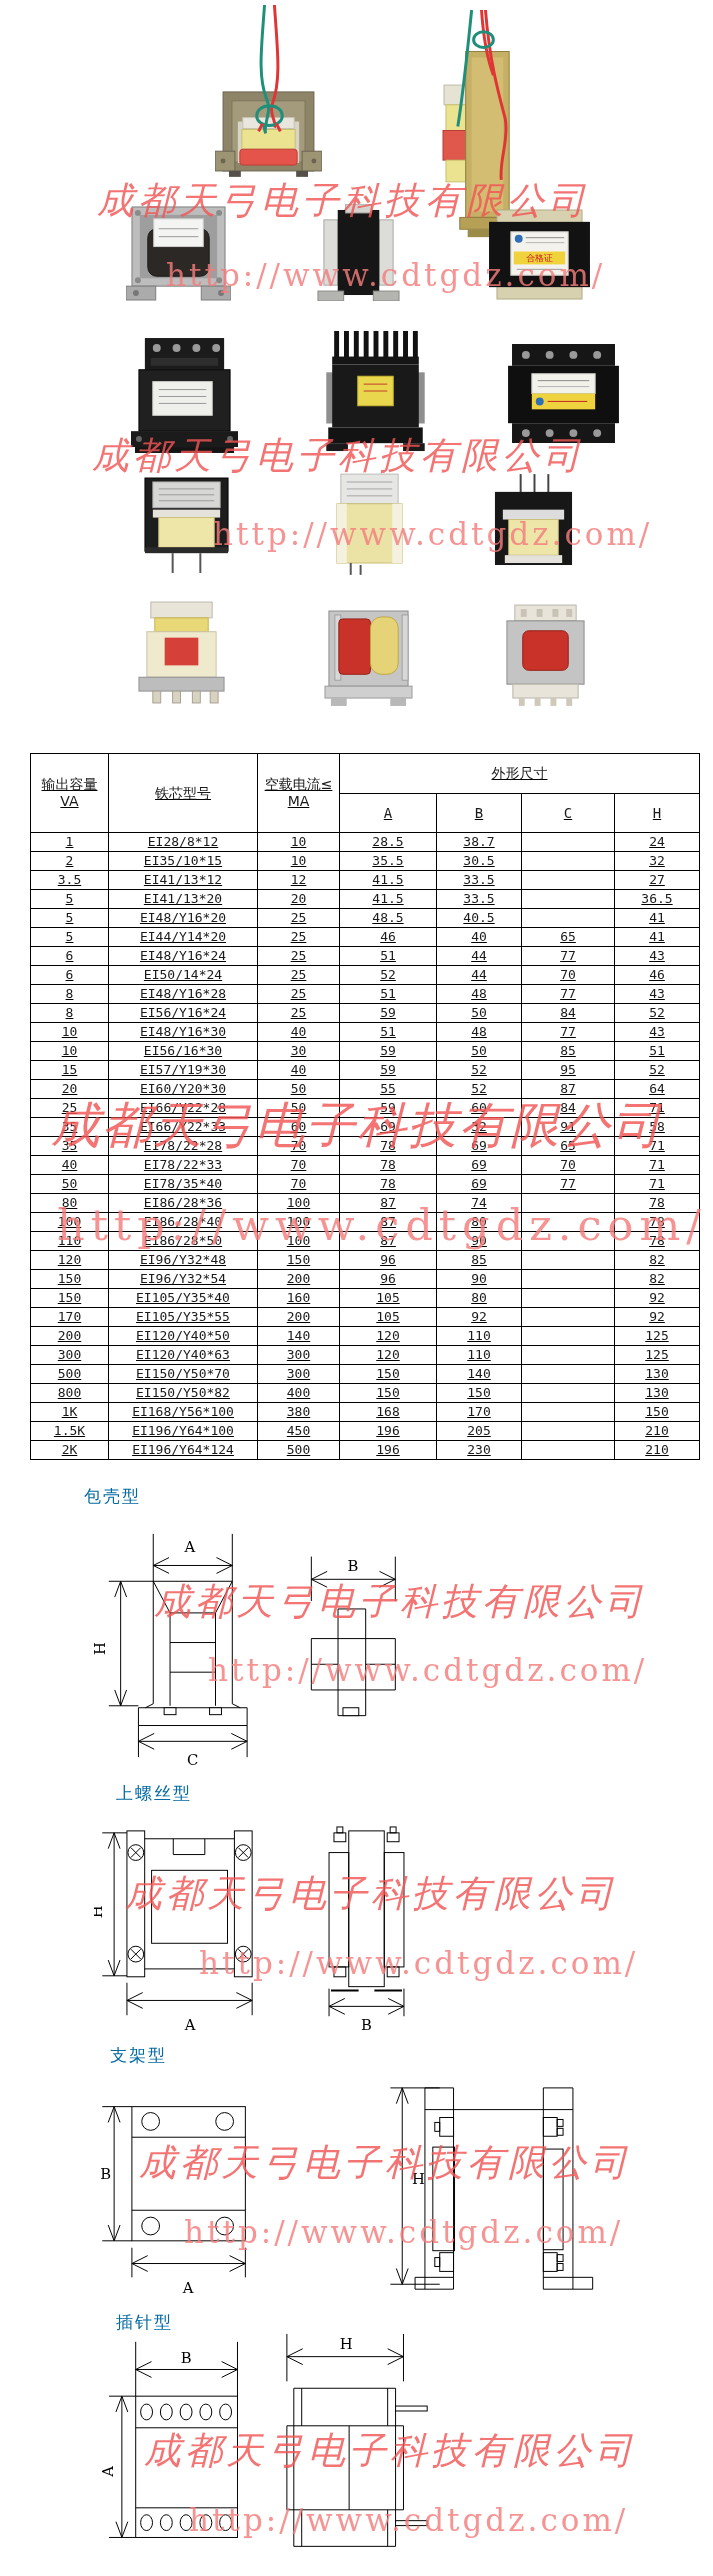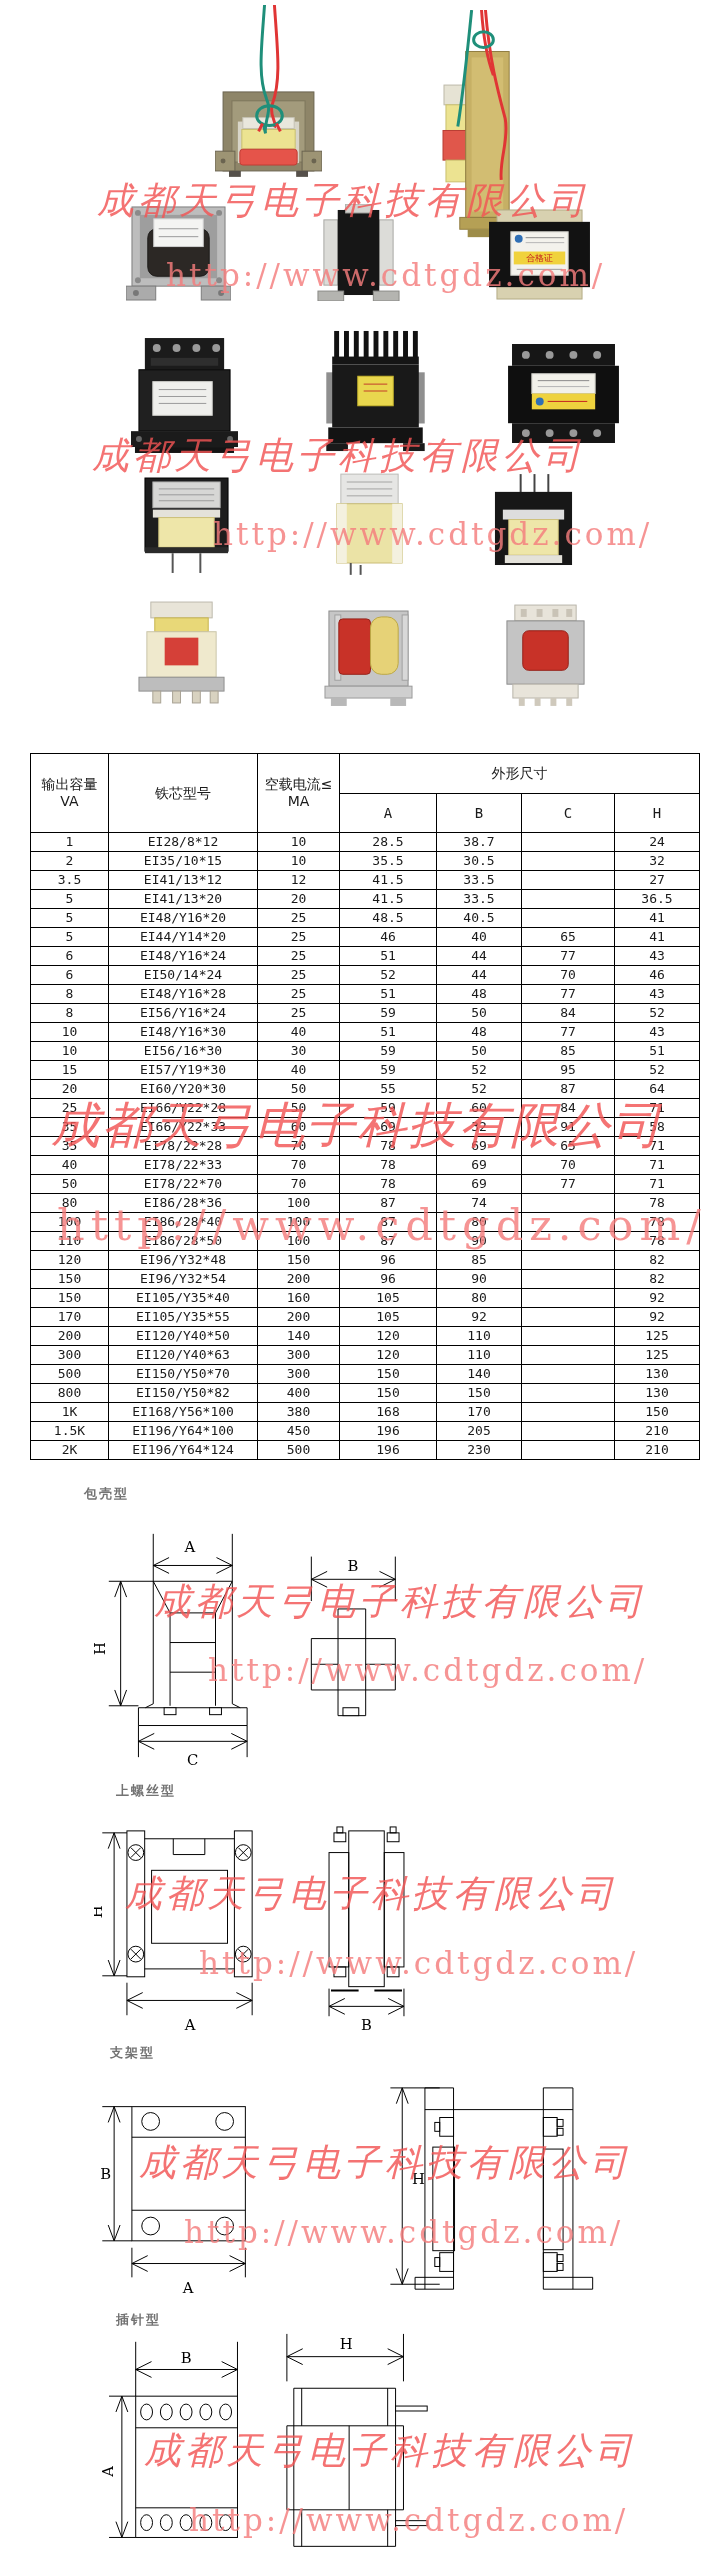--- a/index.html
+++ b/index.html
@@ -8,30 +8,30 @@
   .photo{position:absolute;}
   
   .wm{position:absolute;white-space:nowrap;pointer-events:none;z-index:9;
       font-family:"DejaVu Serif","Liberation Serif",serif;}
   .wm-name{font-size:37px;letter-spacing:4px;color:rgba(241,84,84,.82);font-style:italic;}
   .wm-url{font-size:31px;letter-spacing:3px;color:rgba(244,124,124,.82);margin-top:20px;}
   .wm-name.big{font-size:49px;letter-spacing:2px;}
   .wm-url.big{font-size:43px;letter-spacing:6px;}
   
   .spec-table{position:absolute;left:30px;top:753px;width:669px;border-collapse:collapse;
-      table-layout:fixed;font-family:"DejaVu Sans Mono","Liberation Mono",monospace;z-index:2;}
+      table-layout:fixed;font-family:"DejaVu Sans Mono","Liberation Mono",monospace;z-index:2;text-decoration:underline;}
   .spec-table th,.spec-table td{border:1px solid #000;text-align:center;vertical-align:middle;
       padding:0;font-weight:normal;color:#1a1a1a;overflow:hidden;}
   .spec-table thead th{font-family:"DejaVu Sans","Liberation Sans",sans-serif;font-size:14px;}
   .spec-table thead tr.sub th{height:38px;font-family:"DejaVu Sans Mono","Liberation Mono",monospace;}
   .spec-table thead tr.top th{height:39px;}
   .spec-table tbody td{height:18px;font-size:13px;line-height:18px;}
   .hdr2{line-height:17px;font-size:14px;}
   
-  .sec-label{position:absolute;font-size:13px;color:#737373;letter-spacing:2px;z-index:2;font-weight:bold;}
+  .sec-label{position:absolute;font-size:17px;color:#0369a1;letter-spacing:2px;z-index:2;}
   .diagram{position:absolute;z-index:1;}
   .diagram text{font-family:"DejaVu Serif","Liberation Serif",serif;font-size:15px;fill:#000;stroke:none;}
 </style>
 </head>
 <body>
 
 <div class="page">
 
   <div>
 
@@ -451,21 +451,21 @@
           <td>40</td>
           <td>EI78/22*33</td>
           <td>70</td>
           <td>78</td>
           <td>69</td>
           <td>70</td>
           <td>71</td>
         </tr>
         <tr>
           <td>50</td>
-          <td>EI78/22*70</td>
+          <td>EI78/35*40</td>
           <td>70</td>
           <td>78</td>
           <td>69</td>
           <td>77</td>
           <td>71</td>
         </tr>
         <tr>
           <td>80</td>
           <td>EI86/28*36</td>
           <td>100</td>

